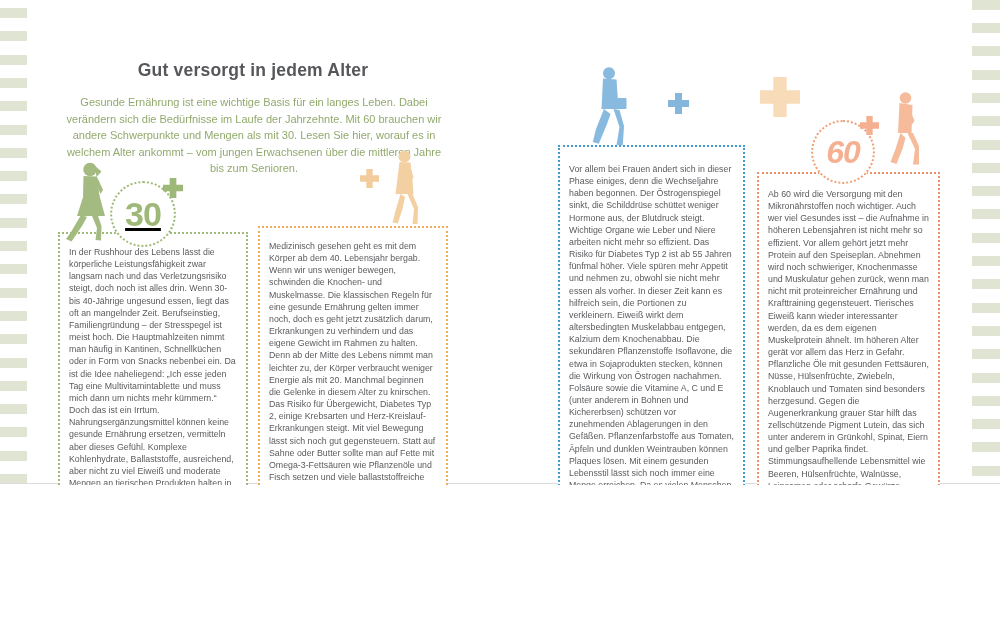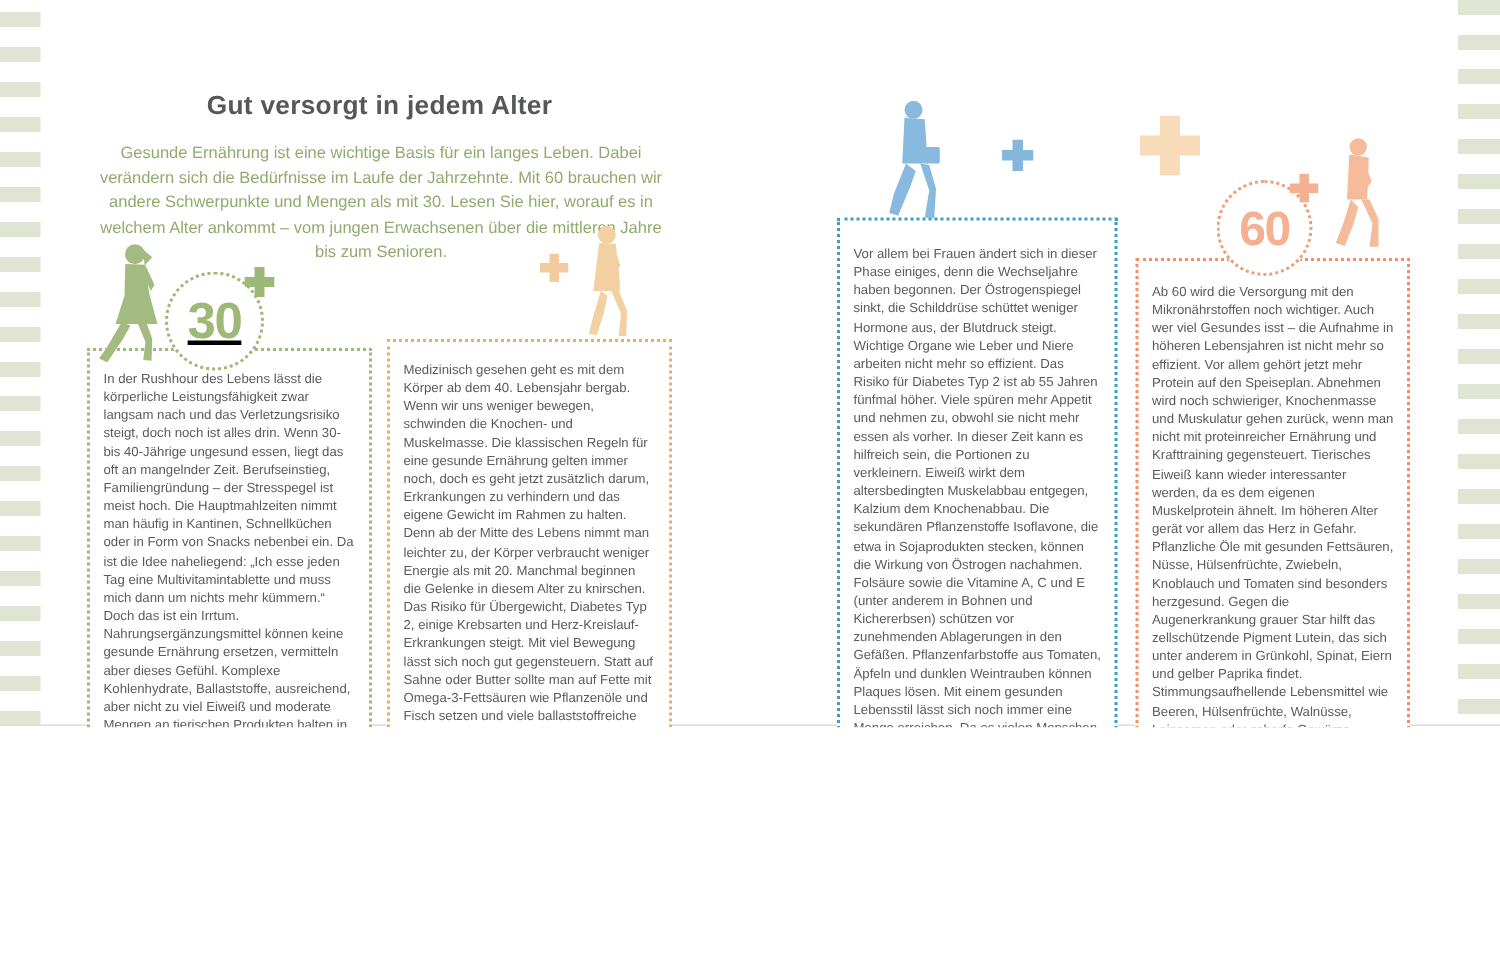--- a/index.html
+++ b/index.html
@@ -35,21 +35,21 @@
   
   .badge { position:absolute; border-radius:50%; border:2px dotted; background:#ffffff;
            display:flex; align-items:center; justify-content:center; box-sizing:border-box; z-index:2; }
   .badge span { font-weight:bold; letter-spacing:-1px; }
   .c30 { left:110px; top:181px; width:66px; height:66px; border-color:#9eb877;text-decoration:underline; }
   .c30 span { font-size:34px; color:#9eb877; }
   .c40 { left:315px; top:176px; width:58px; height:58px; border-color:#f0c28a; }
   .c40 span { font-size:30px; color:#f2cc9c; }
   .c50 { left:621px; top:95px;  width:62px; height:62px; border-color:#58a5d6; }
   .c50 span { font-size:32px; color:#85b6dc; }
-  .c60 { left:811px; top:120px; width:64px; height:64px; border-color:#f09e74; }
+  .c60 { left:811px; top:120px; width:64px; height:64px; border-color:#f09e74;font-style:italic; }
   .c60 span { font-size:32px; color:#f4b090; }
 
   .figure { position:absolute; z-index:3; }
   .f30 { left:64px;  top:162px; }
   .f40 { left:388px; top:150px; }
   .f50 { left:592px; top:67px;  }
   .f60 { left:886px; top:92px;  }
 
   .plus-sm { position:absolute; z-index:4; }
   .p30 { left:163px; top:178px; }

